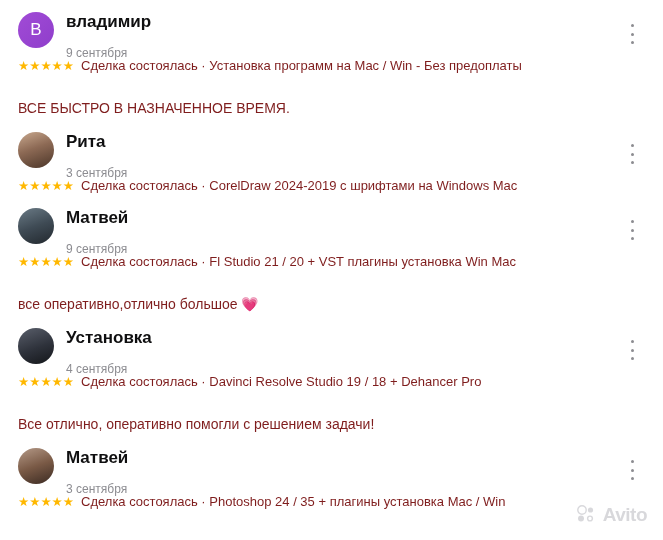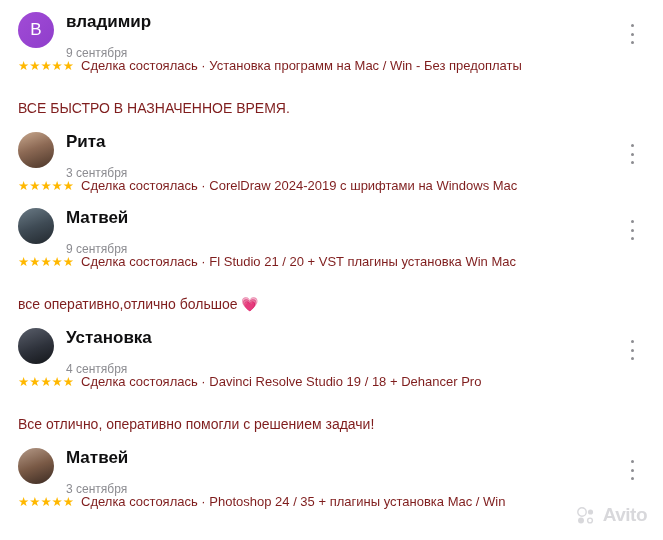--- a/index.html
+++ b/index.html
@@ -114,21 +114,21 @@
     height: 3px;
     border-radius: 50%;
     background: #8c8c91;
   }
   
   .watermark {
     position: absolute;
     right: 16px;
     bottom: 14px;
     display: flex;
-    align-items: flex-end;
+    align-items: flex-start;
     gap: 7px;
     opacity: 0.55;
     pointer-events: none;
   }
   .wm-logo {
     width: 20px;
     height: 20px;
     position: relative;
   }
   .wm-text {

